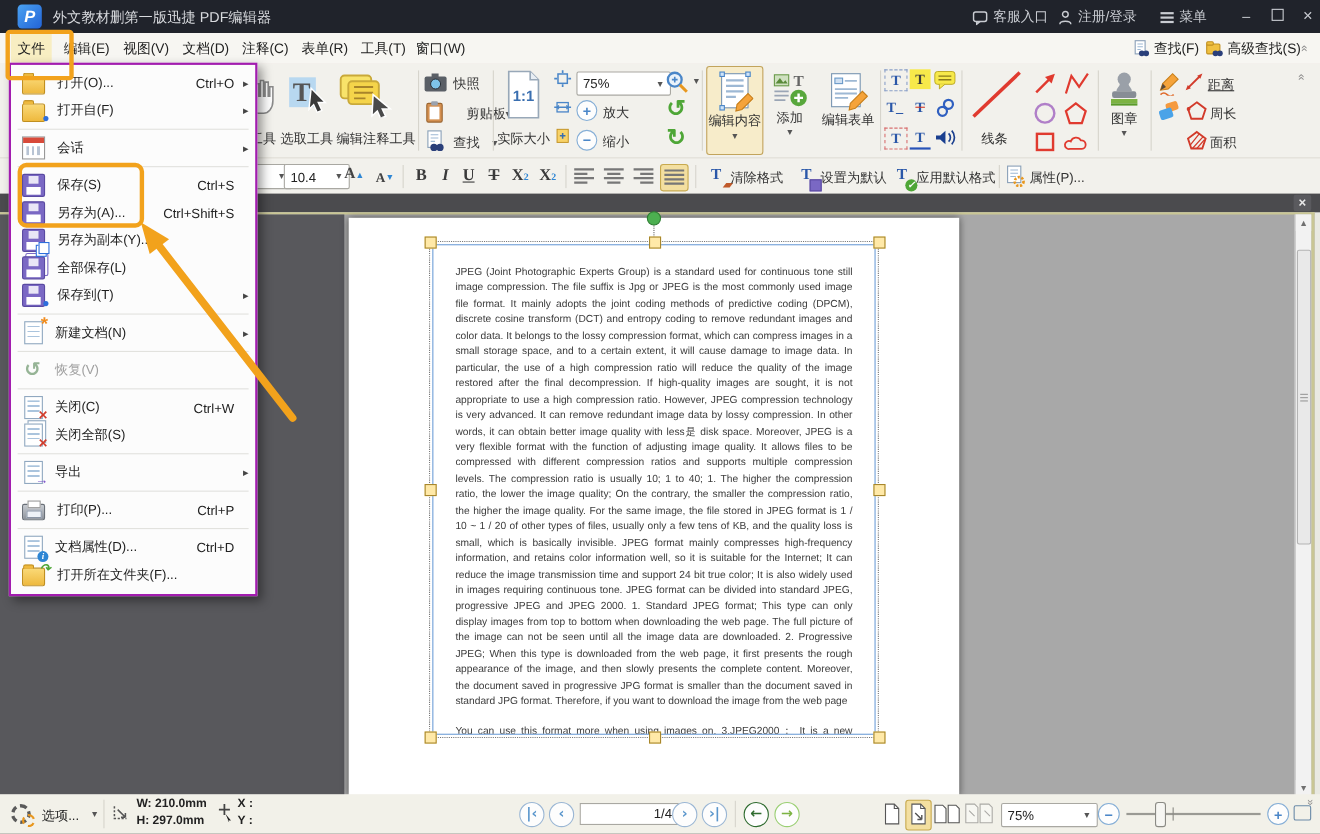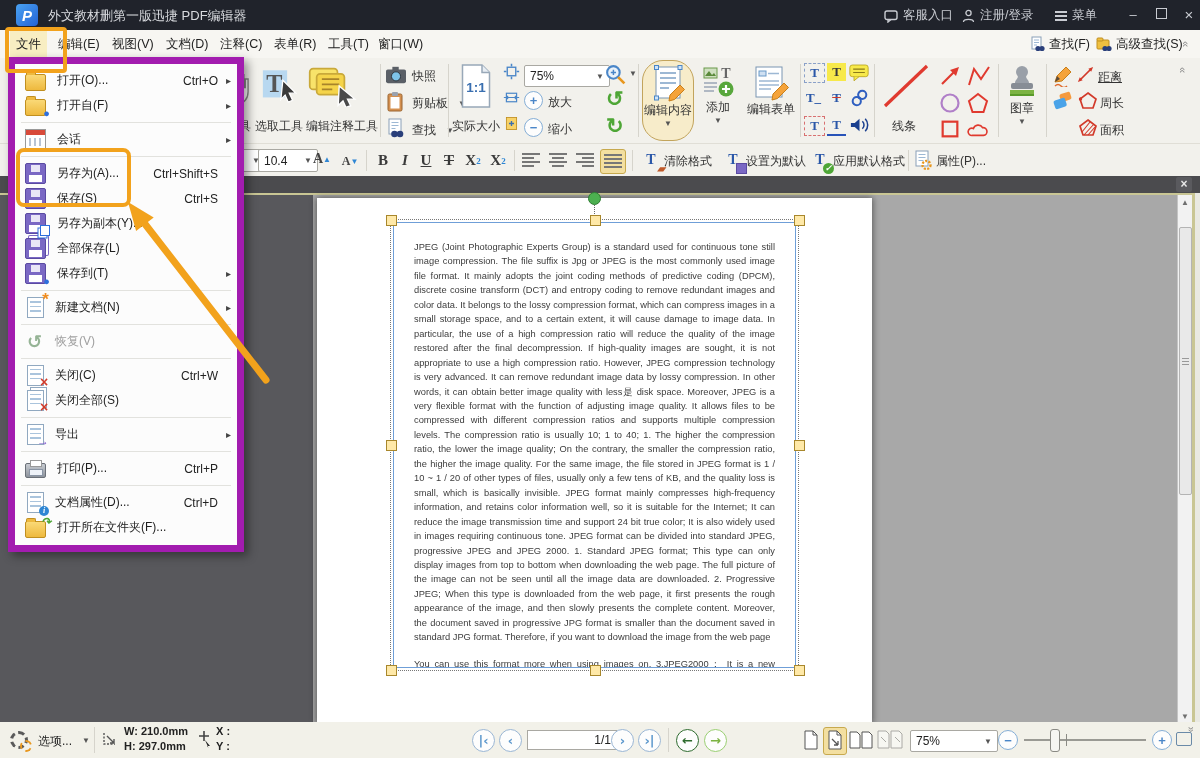--- a/index.html
+++ b/index.html
@@ -69,21 +69,21 @@
   #statusbar{position:absolute;left:0;top:722px;width:1200px;height:36px;background:#f2f1e9;}
   .st{position:absolute;font-size:11px;color:#222;white-space:nowrap;}
   .navbtn{position:absolute;top:7px;width:21px;height:21px;border:1.5px solid #9ab6d4;border-radius:50%;background:#fdfdfd;
           color:#5a96cc;font:bold 13px "DejaVu Sans",sans-serif;display:flex;align-items:center;justify-content:center;}
   #pagebox{position:absolute;left:527px;top:8px;width:78px;height:18px;background:#fff;border:1px solid #a9a8a2;
            font-size:12px;color:#222;text-align:right;padding:0 5px;line-height:18px;}
   .layico{position:absolute;top:5px;width:22px;height:26px;display:flex;align-items:center;justify-content:center;border-radius:3px;}
   .gear{display:inline-block;width:12px;height:12px;border:3px dashed #5a5a5a;border-radius:50%;}
   .gear.org{width:8px;height:8px;border:2.5px dashed #e8971e;}
   
-  #file-menu{position:absolute;left:8px;top:57px;width:222px;background:#fcfcfc;border:7px solid #a21caf;
+  #file-menu{position:absolute;left:8px;top:57px;width:222px;background:#fcfcfc;border:2px solid #a21caf;
              box-shadow:4px 4px 9px rgba(0,0,0,.4);padding:4px 0 5px 0;z-index:60;}
   .mi{height:25px;display:flex;align-items:center;padding:0 6px 0 10px;font-size:12px;color:#1e1e1e;}
   .mi.dis{color:#a0a0a0;}
   .mlb{margin-left:11px;}
   .msp{flex:1;}
   .msc{font-size:12px;color:#222;}
   .mar{width:13px;text-align:right;font-size:10px;color:#444;}
   .msep{height:1px;background:#e2e2de;margin:4px 6px;}
   .mico{position:relative;width:19px;height:19px;flex:none;display:inline-block;}
   .i-folder,.i-folder-open{background:linear-gradient(#fad977,#eeb93e);border:1px solid #c08f20;border-radius:2px;height:15px;margin-top:3px;}
@@ -206,21 +206,21 @@
         <rect x="1" y="5" width="22" height="15" rx="2" fill="#5a5f66"></rect>
         <rect x="8" y="2" width="7" height="4" fill="#5a5f66"></rect>
         <circle cx="12" cy="12.5" r="5" fill="#7ec3e8" stroke="#2a2f36"></circle>
       </svg>
     <span class="tl" style="left:412px;top:10px;">快照</span>
     <svg class="abs" style="left:386px;top:33px;" width="20" height="22" viewBox="0 0 20 22">
         <rect x="2" y="3" width="14" height="17" rx="1.5" fill="#d49050" stroke="#9a6530"></rect>
         <rect x="4.5" y="6" width="9" height="11.5" fill="#fff"></rect>
         <rect x="6" y="1" width="6" height="4" rx="1" fill="#9aa2ae"></rect>
       </svg>
-    <span class="tl" style="left:412px;top:37px;">剪贴板</span>
+    <span class="tl" style="left:424px;top:37px;">剪贴板</span>
     <span class="dd abs" style="left:458px;top:41px;">▼</span>
     <svg class="abs" style="left:386px;top:60px;" width="20" height="21" viewBox="0 0 20 21">
         <rect x="3" y="1" width="12" height="15" fill="#fff" stroke="#8aa0b8"></rect>
         <path d="M5.5 4.5 h7 M5.5 7.5 h7 M5.5 10.5 h4" stroke="#9db8d4"></path>
         <circle cx="8.5" cy="16" r="3.3" fill="#2a3f7a"></circle>
         <circle cx="14" cy="16" r="3.3" fill="#2a3f7a"></circle>
       </svg>
     <span class="tl" style="left:412px;top:64px;">查找</span>
     <span class="dd abs" style="left:446px;top:68px;">▼</span>
     <div class="vdiv" style="left:448px;"></div>
@@ -256,21 +256,21 @@
       </svg>
     <span class="dd abs" style="left:629px;top:11px;">▼</span>
     <div class="cbtn" style="left:524px;top:33px;width:17px;height:17px;font-size:13px;">+</div>
     <span class="tl" style="left:548px;top:36px;">放大</span>
     <div class="cbtn" style="left:524px;top:60px;width:17px;height:17px;font-size:13px;">−</div>
     <span class="tl" style="left:548px;top:63px;">缩小</span>
     <span class="grn abs" style="left:606px;top:31px;">↺</span>
     <span class="grn abs" style="left:606px;top:58px;">↻</span>
     <div class="vdiv" style="left:638px;"></div>
 
-    <div class="bigbtn activebtn" style="left:642px;top:2px;width:50px;height:79px;border-radius:21px;">
+    <div class="bigbtn activebtn" style="left:642px;top:2px;width:50px;height:79px;">
       <svg style="margin-top:3px;" width="34" height="38" viewBox="0 0 34 38">
           <rect x="5" y="3" width="24" height="31" fill="#fff" stroke="#7a96b2"></rect>
           <rect x="3.5" y="1.5" width="4" height="4" fill="#cfe4f8" stroke="#4a86c8"></rect>
           <rect x="27" y="1.5" width="4" height="4" fill="#cfe4f8" stroke="#4a86c8"></rect>
           <rect x="3.5" y="32" width="4" height="4" fill="#cfe4f8" stroke="#4a86c8"></rect>
           <path d="M9 9 h16 M9 14 h16 M9 19 h16 M9 24 h9" stroke="#9db8d4" stroke-width="2"></path>
           <path d="M19 31 L29 21 L33.5 25.5 L23.5 35.5 L18 37 Z" fill="#f5a33a" stroke="#c87f1a"></path>
         </svg>
       <span class="tl">编辑内容</span>
       <span class="dd">▼</span>
@@ -492,21 +492,21 @@
     <span class="st" style="left:124px;top:18px;font-weight:bold;">H: 297.0mm</span>
     <svg class="abs" style="left:196px;top:8px;" width="16" height="18" viewBox="0 0 16 18">
         <path d="M8 1 v10 M3 6 h10" stroke="#444" stroke-width="1.6"></path>
         <path d="M9 10 L14 16 L11 16 L12.5 18" fill="#222"></path>
       </svg>
     <span class="st" style="left:216px;top:3px;font-weight:bold;">X :</span>
     <span class="st" style="left:216px;top:18px;font-weight:bold;">Y :</span>
 
     <div class="navbtn" style="left:472px;">|‹</div>
     <div class="navbtn" style="left:499px;">‹</div>
-    <div id="pagebox">1/1</div>
+    <div id="pagebox">1/4</div>
     <div class="navbtn" style="left:611px;">›</div>
     <div class="navbtn" style="left:638px;">›|</div>
     <div class="vdiv" style="left:668px;top:6px;bottom:6px;"></div>
     <div class="navbtn" style="left:676px;color:#2e6b2e;border-color:#2e6b2e;">←</div>
     <div class="navbtn" style="left:704px;color:#7cb342;border-color:#9acf72;">→</div>
 
     <span class="layico" style="left:800px;">
         <svg width="16" height="20" viewBox="0 0 16 20">
           <path d="M2 1 H10 L14 5 V19 H2 Z" fill="#fff" stroke="#555"></path>
           <path d="M10 1 V5 H14" fill="none" stroke="#555"></path>
@@ -564,30 +564,30 @@
       <div class="msep"></div>
       <div class="mi">
         <span class="mico i-cal"></span>
         <span class="mlb">会话</span>
         <span class="msp"></span>
         <span class="mar">▸</span>
       </div>
       <div class="msep"></div>
       <div class="mi">
         <span class="mico i-floppy"></span>
+        <span class="mlb">保存(S)</span>
+        <span class="msp"></span>
+        <span class="msc">Ctrl+S</span>
+        <span class="mar"></span>
+      </div>
+      <div class="mi">
+        <span class="mico i-floppy"></span>
         <span class="mlb">另存为(A)...</span>
         <span class="msp"></span>
         <span class="msc">Ctrl+Shift+S</span>
-        <span class="mar"></span>
-      </div>
-      <div class="mi">
-        <span class="mico i-floppy"></span>
-        <span class="mlb">保存(S)</span>
-        <span class="msp"></span>
-        <span class="msc">Ctrl+S</span>
         <span class="mar"></span>
       </div>
       <div class="mi">
         <span class="mico i-floppy">
           <i class="mb b-copy"></i>
         </span>
         <span class="mlb">另存为副本(Y)...</span>
         <span class="msp"></span>
         <span class="mar"></span>
       </div>

